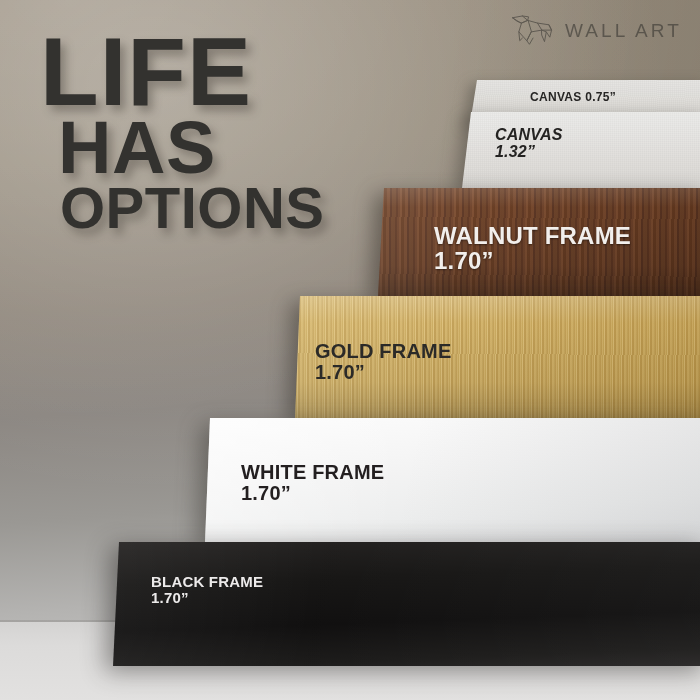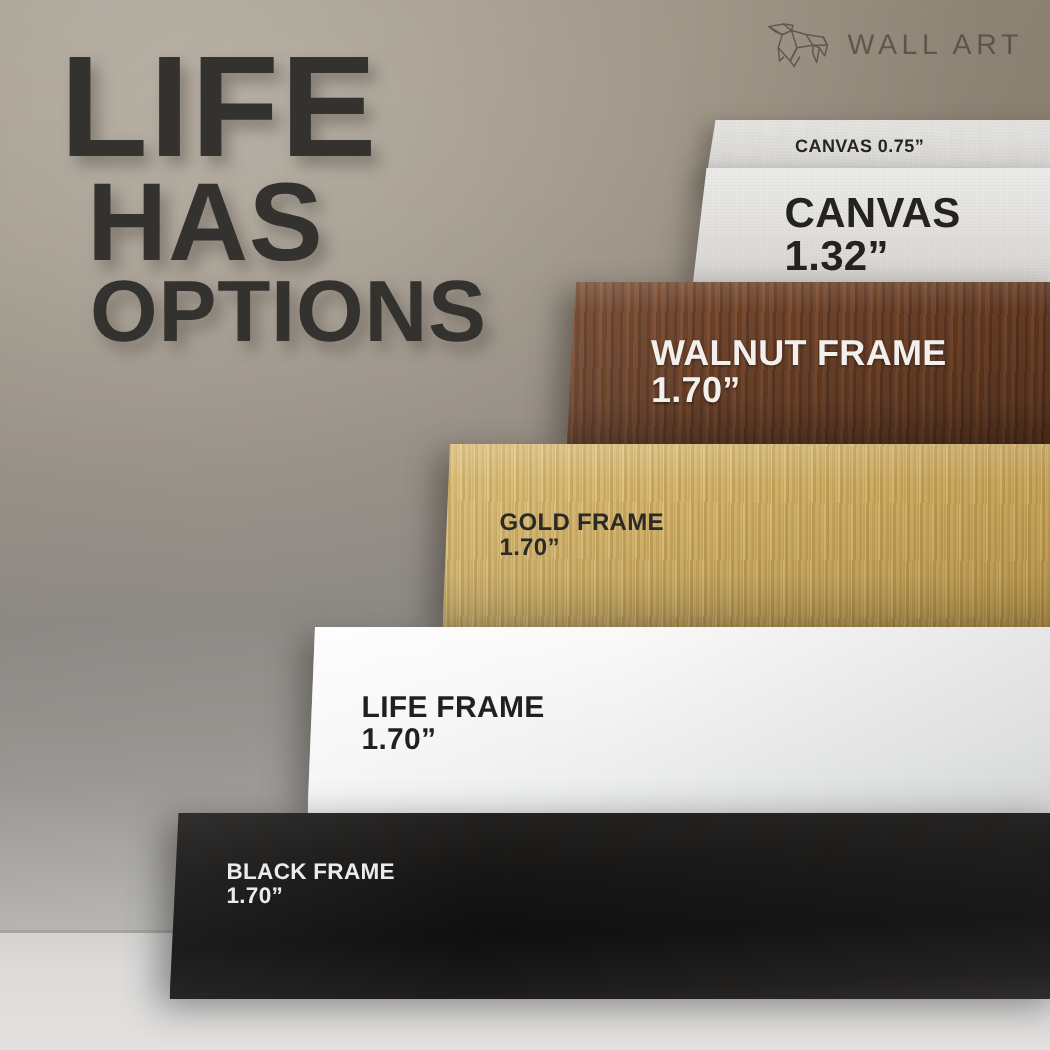--- a/index.html
+++ b/index.html
@@ -102,21 +102,21 @@
   #slab-canvas150 .face{
     background:linear-gradient(180deg,#ececea 0%,#e3e1de 50%,#d9d7d3 100%);
     clip-path:polygon(9px 0, 100% 0, 100% 100%, 0 100%);
   }
   #slab-canvas150 .grain{
     position:absolute;inset:0;opacity:.55;
     background-image:
       repeating-linear-gradient(90deg, rgba(0,0,0,.035) 0 1px, rgba(255,255,255,.04) 1px 2px),
       repeating-linear-gradient(0deg, rgba(0,0,0,.028) 0 1px, rgba(255,255,255,.04) 1px 2px);
   }
-  #label-canvas150{left:61px;top:15px;font-size:28px;color:#242322;}
+  #label-canvas150{left:33px;top:15px;font-size:16px;color:#242322;font-style:italic;}
 
   
   #slab-walnut{left:378px;top:188px;width:332px;height:108px;z-index:3;
     filter:drop-shadow(-9px 6px 10px rgba(45,40,34,.48));}
   #slab-walnut .face{
     clip-path:polygon(6px 0, 100% 0, 100% 100%, 0 100%);
     background:
       linear-gradient(180deg, rgba(255,255,255,.12) 0%, rgba(0,0,0,0) 18%, rgba(0,0,0,.10) 72%, rgba(0,0,0,.30) 100%),
       repeating-linear-gradient(91deg,
         #5e3520 0 2px, #6d4027 2px 4px, #7a4a2d 4px 6px, #65391f 6px 9px,
@@ -137,21 +137,21 @@
     background:
       linear-gradient(180deg, rgba(255,255,255,.20) 0%, rgba(255,255,255,.02) 22%, rgba(0,0,0,.06) 70%, rgba(0,0,0,.22) 100%),
       repeating-linear-gradient(90.5deg,
         #c39f52 0 1px, #d4b368 1px 2px, #c8a758 2px 3px, #dcbd75 3px 4px,
         #bf9b4e 4px 6px, #d2b165 6px 8px, #c7a65a 8px 9px);
   }
   #slab-gold .sheen{
     position:absolute;inset:0;
     background:linear-gradient(100deg, rgba(255,245,210,.18) 0%, rgba(255,255,255,.05) 35%, rgba(120,85,25,.16) 100%);
   }
-  #label-gold{left:38px;top:45px;font-size:16px;color:#2b2a28;}
+  #label-gold{left:20px;top:45px;font-size:20px;color:#2b2a28;}
 
   
   #slab-white{left:205px;top:418px;width:505px;height:124px;z-index:5;
     filter:drop-shadow(-9px 6px 11px rgba(45,42,38,.42));}
   #slab-white .face{
     clip-path:polygon(5px 0, 100% 0, 100% 100%, 0 100%);
     background:linear-gradient(175deg,#fcfcfc 0%,#f4f4f4 38%,#eceded 72%,#e2e3e4 100%);
   }
   #slab-white .sheen{
     position:absolute;inset:0;
@@ -240,21 +240,21 @@
       <div>GOLD FRAME</div>
       <div class="l2">1.70”</div>
     </div>
   </div>
 
   <div class="slab" id="slab-white">
     <div class="face">
       <div class="sheen"></div>
     </div>
     <div class="slab-label" id="label-white">
-      <div>LIFE FRAME</div>
+      <div>WHITE FRAME</div>
       <div class="l2">1.70”</div>
     </div>
   </div>
 
   <div class="slab" id="slab-black">
     <div class="face">
       <div class="sheen"></div>
     </div>
     <div class="slab-label" id="label-black">
       <div>BLACK FRAME</div>

